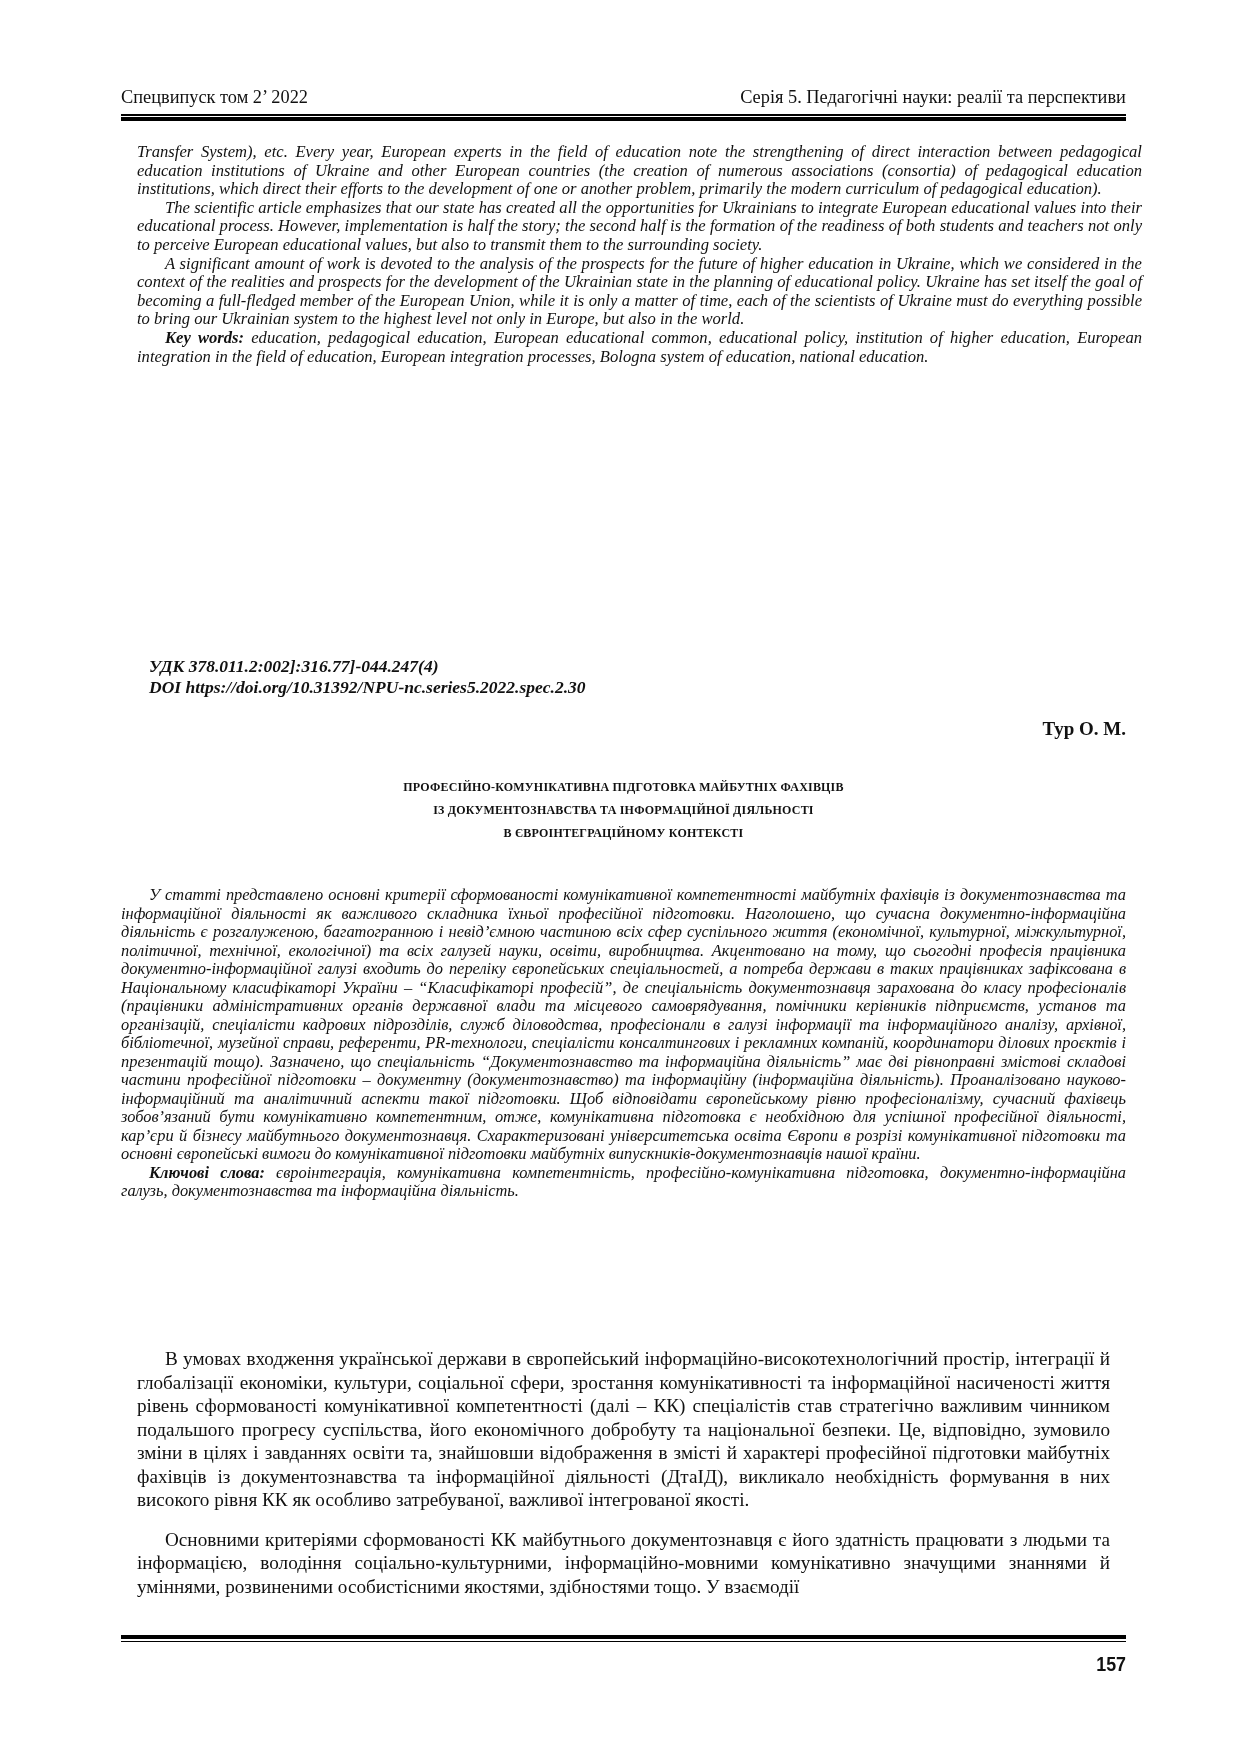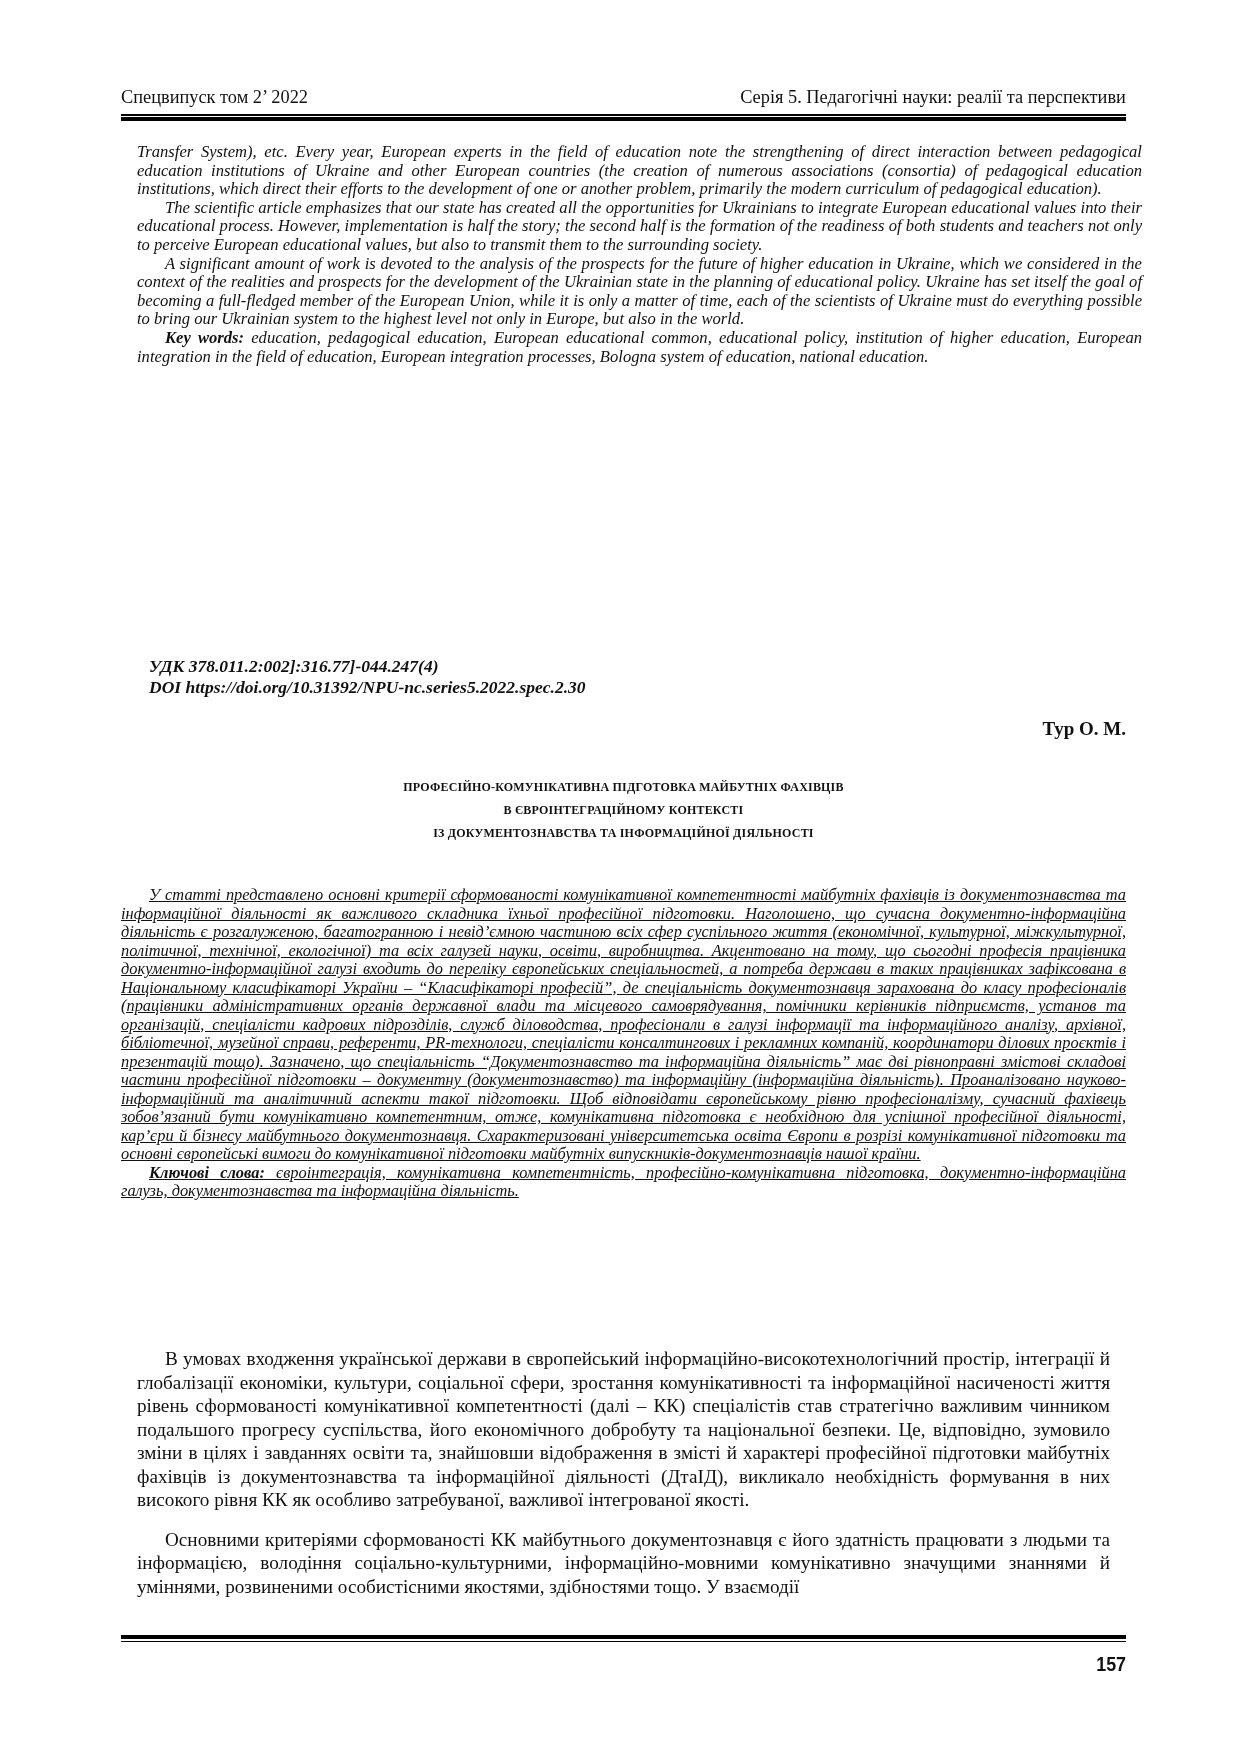--- a/index.html
+++ b/index.html
@@ -41,21 +41,21 @@
     }
     .author {
       position: absolute; top: 718px; right: 0;
       font-weight: bold; font-size: 19px;
     }
     .title {
       position: absolute; top: 776px; left: 0; width: 1005px; text-align: center;
       font-weight: bold; font-size: 12px; line-height: 23px; letter-spacing: 0.2px;
     }
     .title div { margin: 0; }
-    .ua-abstract { position: absolute; top: 886px; left: 0; width: 1005px; text-decoration: underline; }
+    .ua-abstract { position: absolute; top: 886px; left: 0; width: 1005px; }
     .ua-abstract.abstract { font-size: 16.4px; line-height: 18.5px; }
     .body-text {
       position: absolute; top: 1331px; left: 0; width: 1005px;
       font-size: 19.2px; line-height: 23.5px; text-align: justify;
     }
     .body-text p { margin: 16px; text-indent: 28px; }
   </style>
 </head>
 <body>
 
@@ -81,22 +81,22 @@
 
   <div class="udc">
     <div>УДК 378.011.2:002]:316.77]-044.247(4)</div>
     <div>DOI https://doi.org/10.31392/NPU-nc.series5.2022.spec.2.30</div>
   </div>
 
   <div class="author">Тур О. М.</div>
 
   <div class="title">
     <div>ПРОФЕСІЙНО-КОМУНІКАТИВНА ПІДГОТОВКА МАЙБУТНІХ ФАХІВЦІВ</div>
+    <div>ІЗ ДОКУМЕНТОЗНАВСТВА ТА ІНФОРМАЦІЙНОЇ ДІЯЛЬНОСТІ</div>
     <div>В ЄВРОІНТЕГРАЦІЙНОМУ КОНТЕКСТІ</div>
-    <div>ІЗ ДОКУМЕНТОЗНАВСТВА ТА ІНФОРМАЦІЙНОЇ ДІЯЛЬНОСТІ</div>
   </div>
 
   <div class="ua-abstract abstract">
     <p class="ind">У статті представлено основні критерії сформованості комунікативної компетентності майбутніх фахівців із документознавства та інформаційної діяльності як важливого складника їхньої професійної підготовки. Наголошено, що сучасна документно-інформаційна діяльність є розгалуженою, багатогранною і невід’ємною частиною всіх сфер суспільного життя (економічної, культурної, міжкультурної, політичної, технічної, екологічної) та всіх галузей науки, освіти, виробництва. Акцентовано на тому, що сьогодні професія працівника документно-інформаційної галузі входить до переліку європейських спеціальностей, а потреба держави в таких працівниках зафіксована в Національному класифікаторі України – “Класифікаторі професій”, де спеціальність документознавця зарахована до класу професіоналів (працівники адміністративних органів державної влади та місцевого самоврядування, помічники керівників підприємств, установ та організацій, спеціалісти кадрових підрозділів, служб діловодства, професіонали в галузі інформації та інформаційного аналізу, архівної, бібліотечної, музейної справи, референти, PR-технологи, спеціалісти консалтингових і рекламних компаній, координатори ділових проєктів і презентацій тощо). Зазначено, що спеціальність “Документознавство та інформаційна діяльність” має дві рівноправні змістові складові частини професійної підготовки – документну (документознавство) та інформаційну (інформаційна діяльність). Проаналізовано науково-інформаційний та аналітичний аспекти такої підготовки. Щоб відповідати європейському рівню професіоналізму, сучасний фахівець зобов’язаний бути комунікативно компетентним, отже, комунікативна підготовка є необхідною для успішної професійної діяльності, кар’єри й бізнесу майбутнього документознавця. Схарактеризовані університетська освіта Європи в розрізі комунікативної підготовки та основні європейські вимоги до комунікативної підготовки майбутніх випускників-документознавців нашої країни.</p>
     <p class="ind"><span class="kw-label">Ключові слова:</span><span> євроінтеграція, комунікативна компетентність, професійно-комунікативна підготовка, документно-інформаційна галузь, документознавства та інформаційна діяльність.</span></p>
   </div>
 
   <div class="body-text">
     <p>В умовах входження української держави в європейський інформаційно-високотехнологічний простір, інтеграції й глобалізації економіки, культури, соціальної сфери, зростання комунікативності та інформаційної насиченості життя рівень сформованості комунікативної компетентності (далі – КК) спеціалістів став стратегічно важливим чинником подальшого прогресу суспільства, його економічного добробуту та національної безпеки. Це, відповідно, зумовило зміни в цілях і завданнях освіти та, знайшовши відображення в змісті й характері професійної підготовки майбутніх фахівців із документознавства та інформаційної діяльності (ДтаІД), викликало необхідність формування в них високого рівня КК як особливо затребуваної, важливої інтегрованої якості.</p>
     <p>Основними критеріями сформованості КК майбутнього документознавця є його здатність працювати з людьми та інформацією, володіння соціально-культурними, інформаційно-мовними комунікативно значущими знаннями й уміннями, розвиненими особистісними якостями, здібностями тощо. У взаємодії</p>

